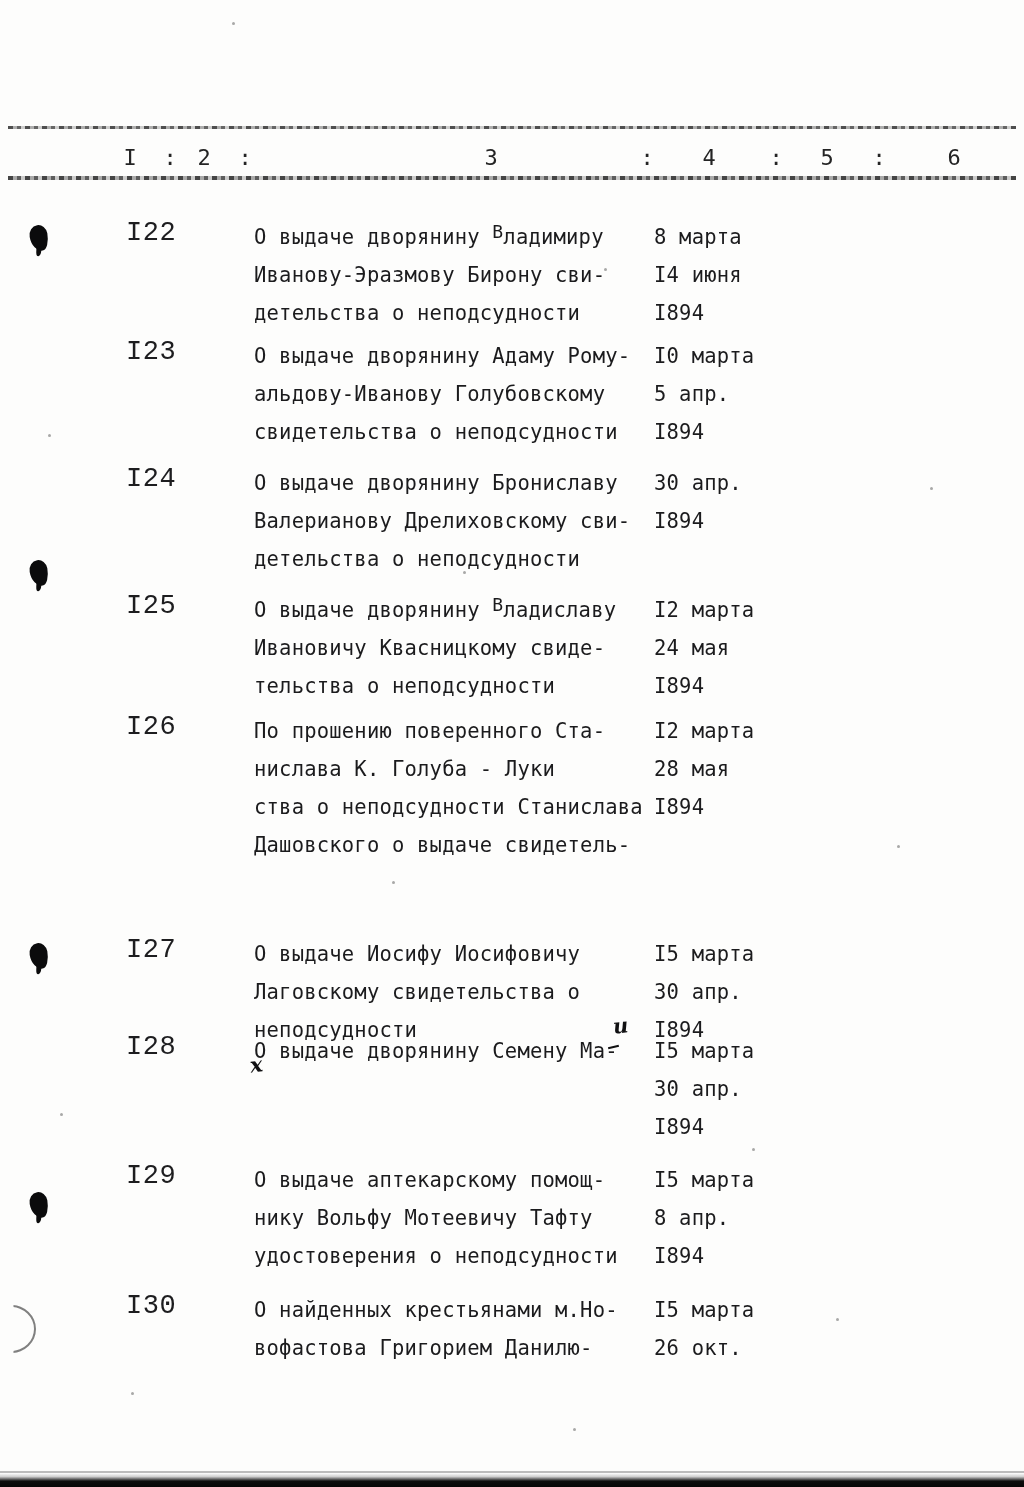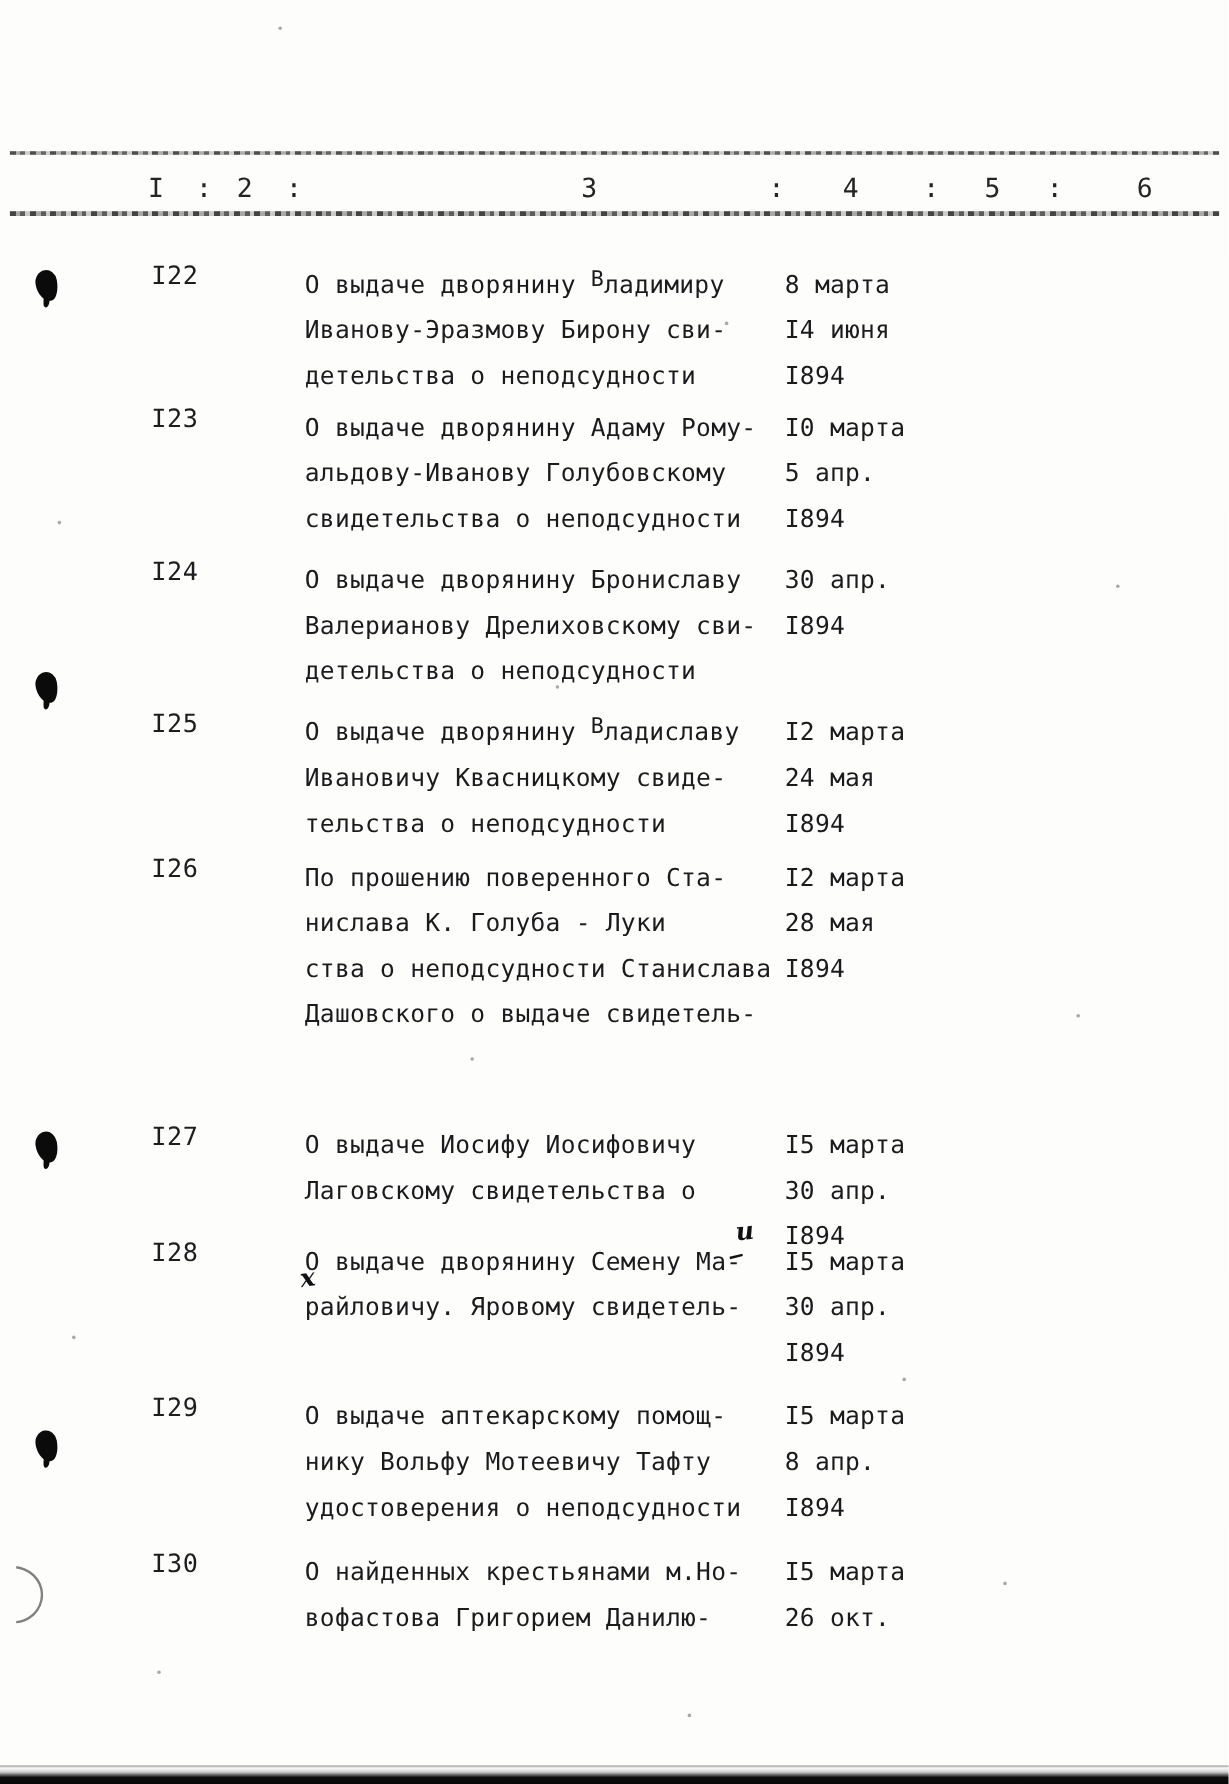--- a/index.html
+++ b/index.html
@@ -72,24 +72,25 @@
   .entry {
     position: absolute;
     left: 0;
     width: 1024px;
   }
 
   .entry-no {
     position: absolute;
     left: 126px;
     top: 0;
-    font-size: 21px;
+    font-size: 27px;
     letter-spacing: 0.5px;
     color: #1d1d1f;
     white-space: nowrap;
+    font-family: Liberation Mono, monospace;
   }
 
   .entry-desc {
     position: absolute;
     left: 254px;
     top: 0;
     width: 400px;
     font-size: 20.5px;
     line-height: 38px;
     letter-spacing: 0.2px;
@@ -294,32 +295,32 @@
           <span class="line">I2 марта</span>
           <span class="line">28 мая</span>
           <span class="line">I894</span>
         </div>
       </div>
       <div class="entry" style="top: 935px;">
         <div class="entry-no">I27</div>
         <div class="entry-desc">
           <span class="line">О выдаче Иосифу Иосифовичу</span>
           <span class="line">Лаговскому свидетельства о</span>
+          <span class="line">неподсудности</span>
         </div>
         <div class="entry-dates">
           <span class="line">I5 марта</span>
           <span class="line">30 апр.</span>
           <span class="line">I894</span>
         </div>
       </div>
       <div class="entry" style="top: 1032px;">
         <div class="entry-no">I28</div>
         <div class="entry-desc">
           <span class="line">О выдаче дворянину Семену Ма-</span>
-          <span class="line">райловичу. Яровому свидетель-</span>
         </div>
         <div class="entry-dates">
           <span class="line">I5 марта</span>
           <span class="line">30 апр.</span>
           <span class="line">I894</span>
         </div>
         <span class="ink ink-i">и</span>
         <span class="ink ink-h">х</span>
         <span class="strike-a"></span>
       </div>

